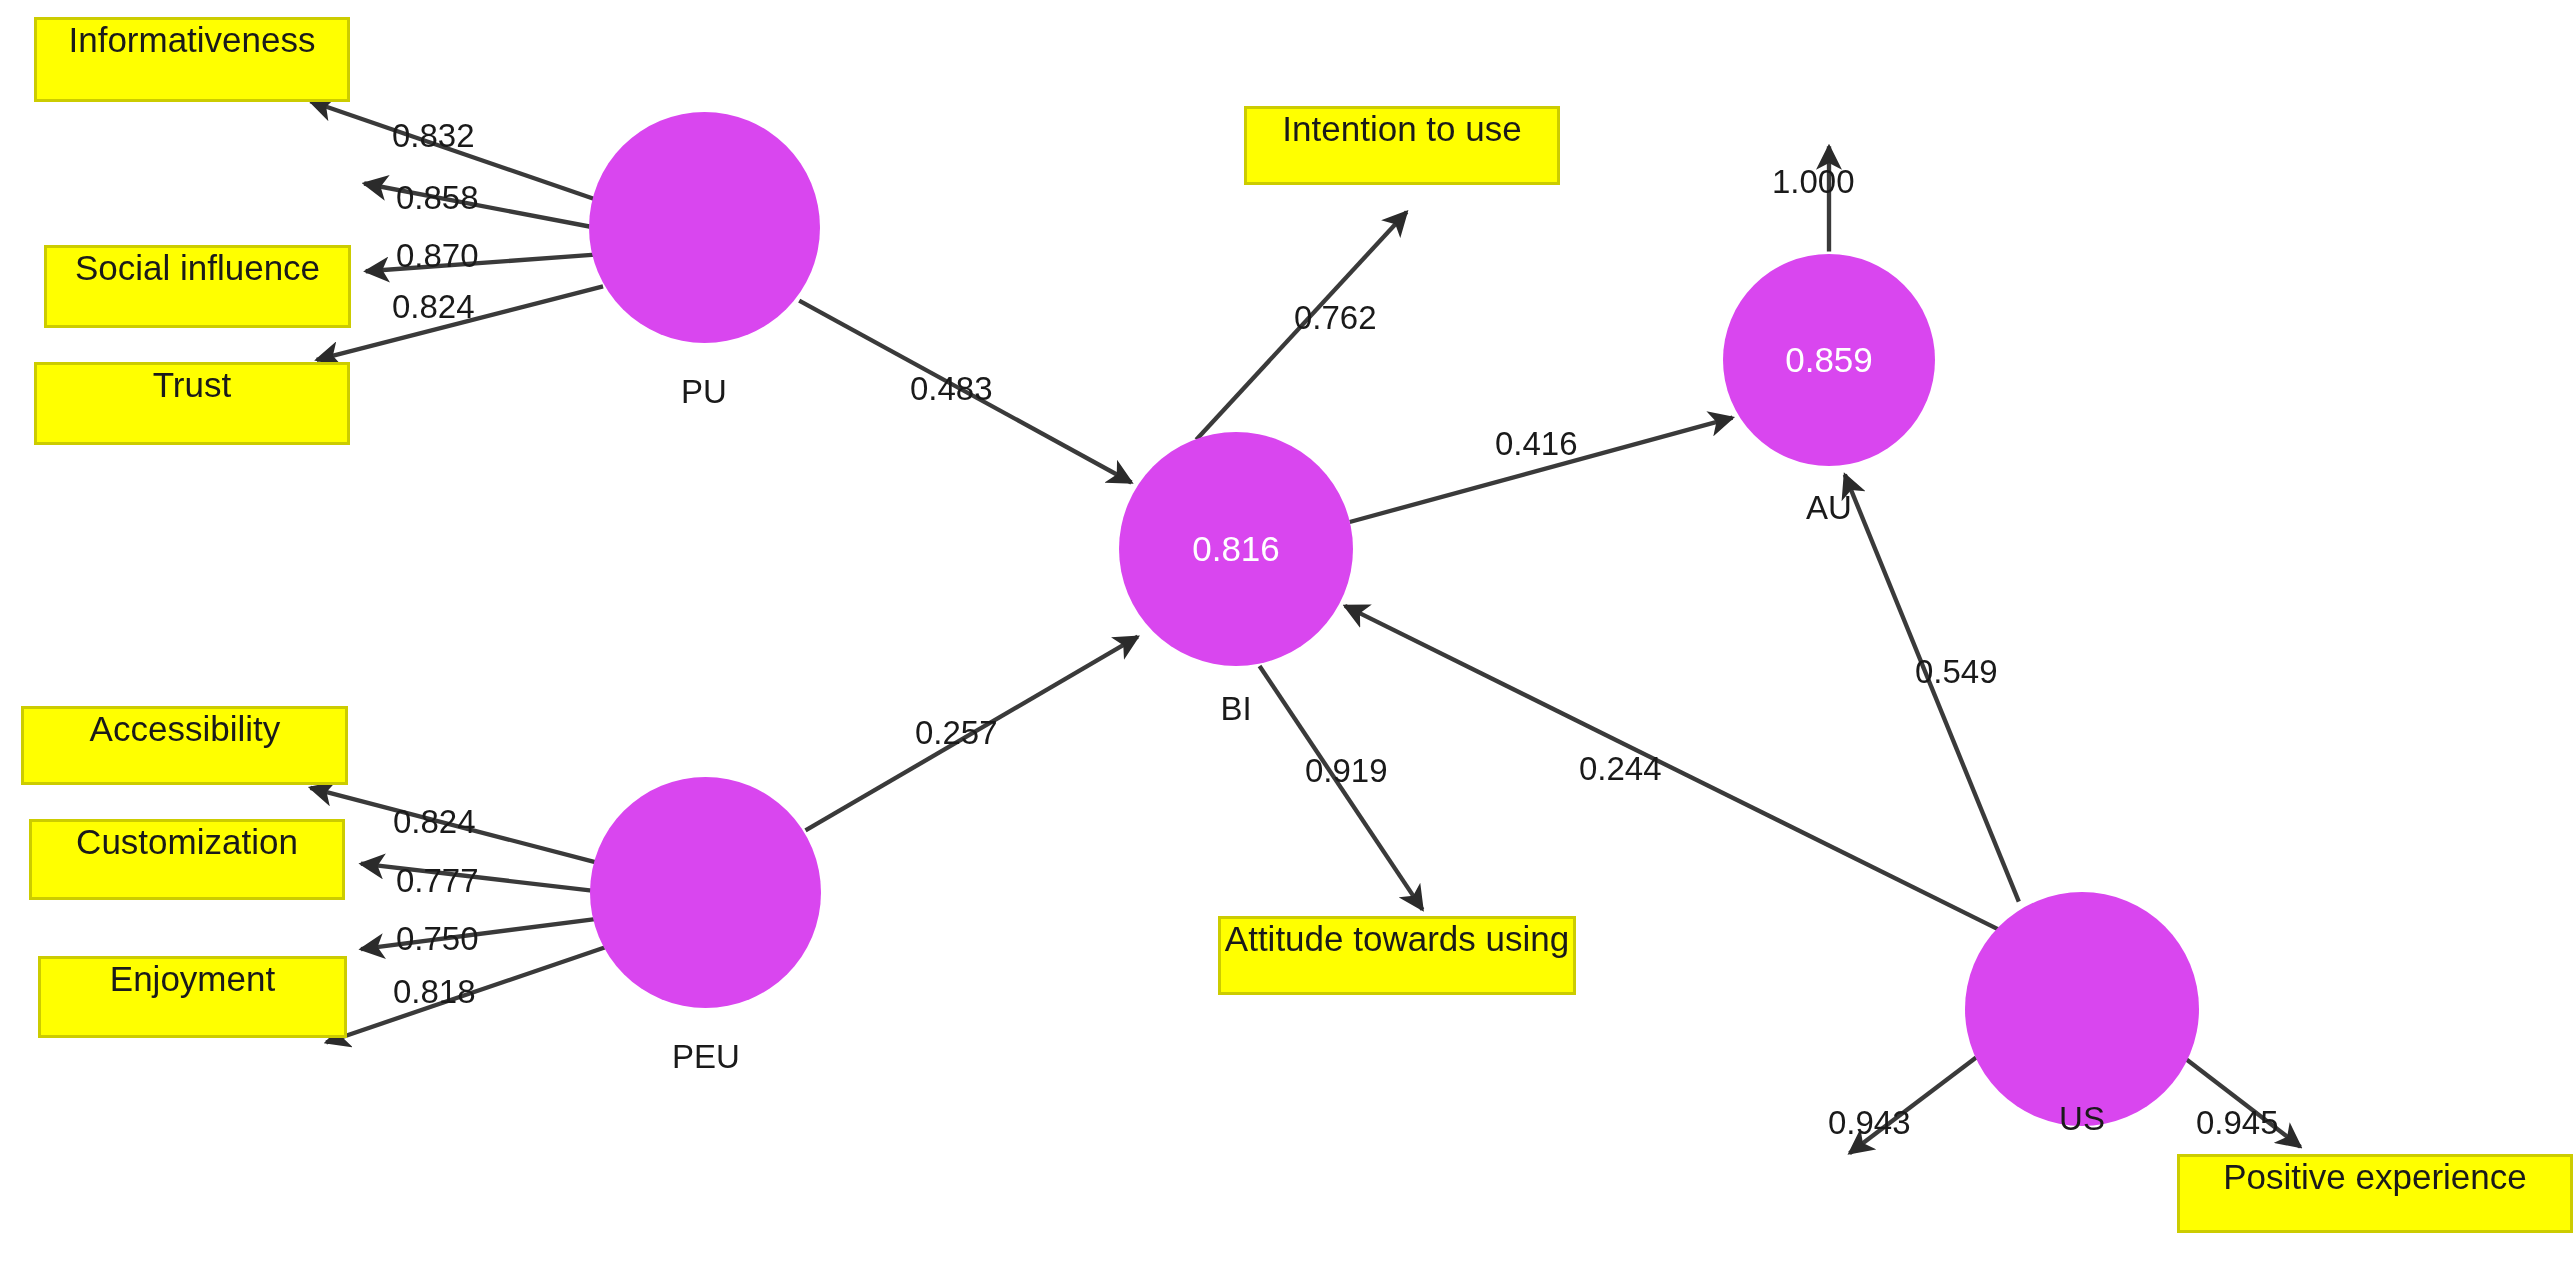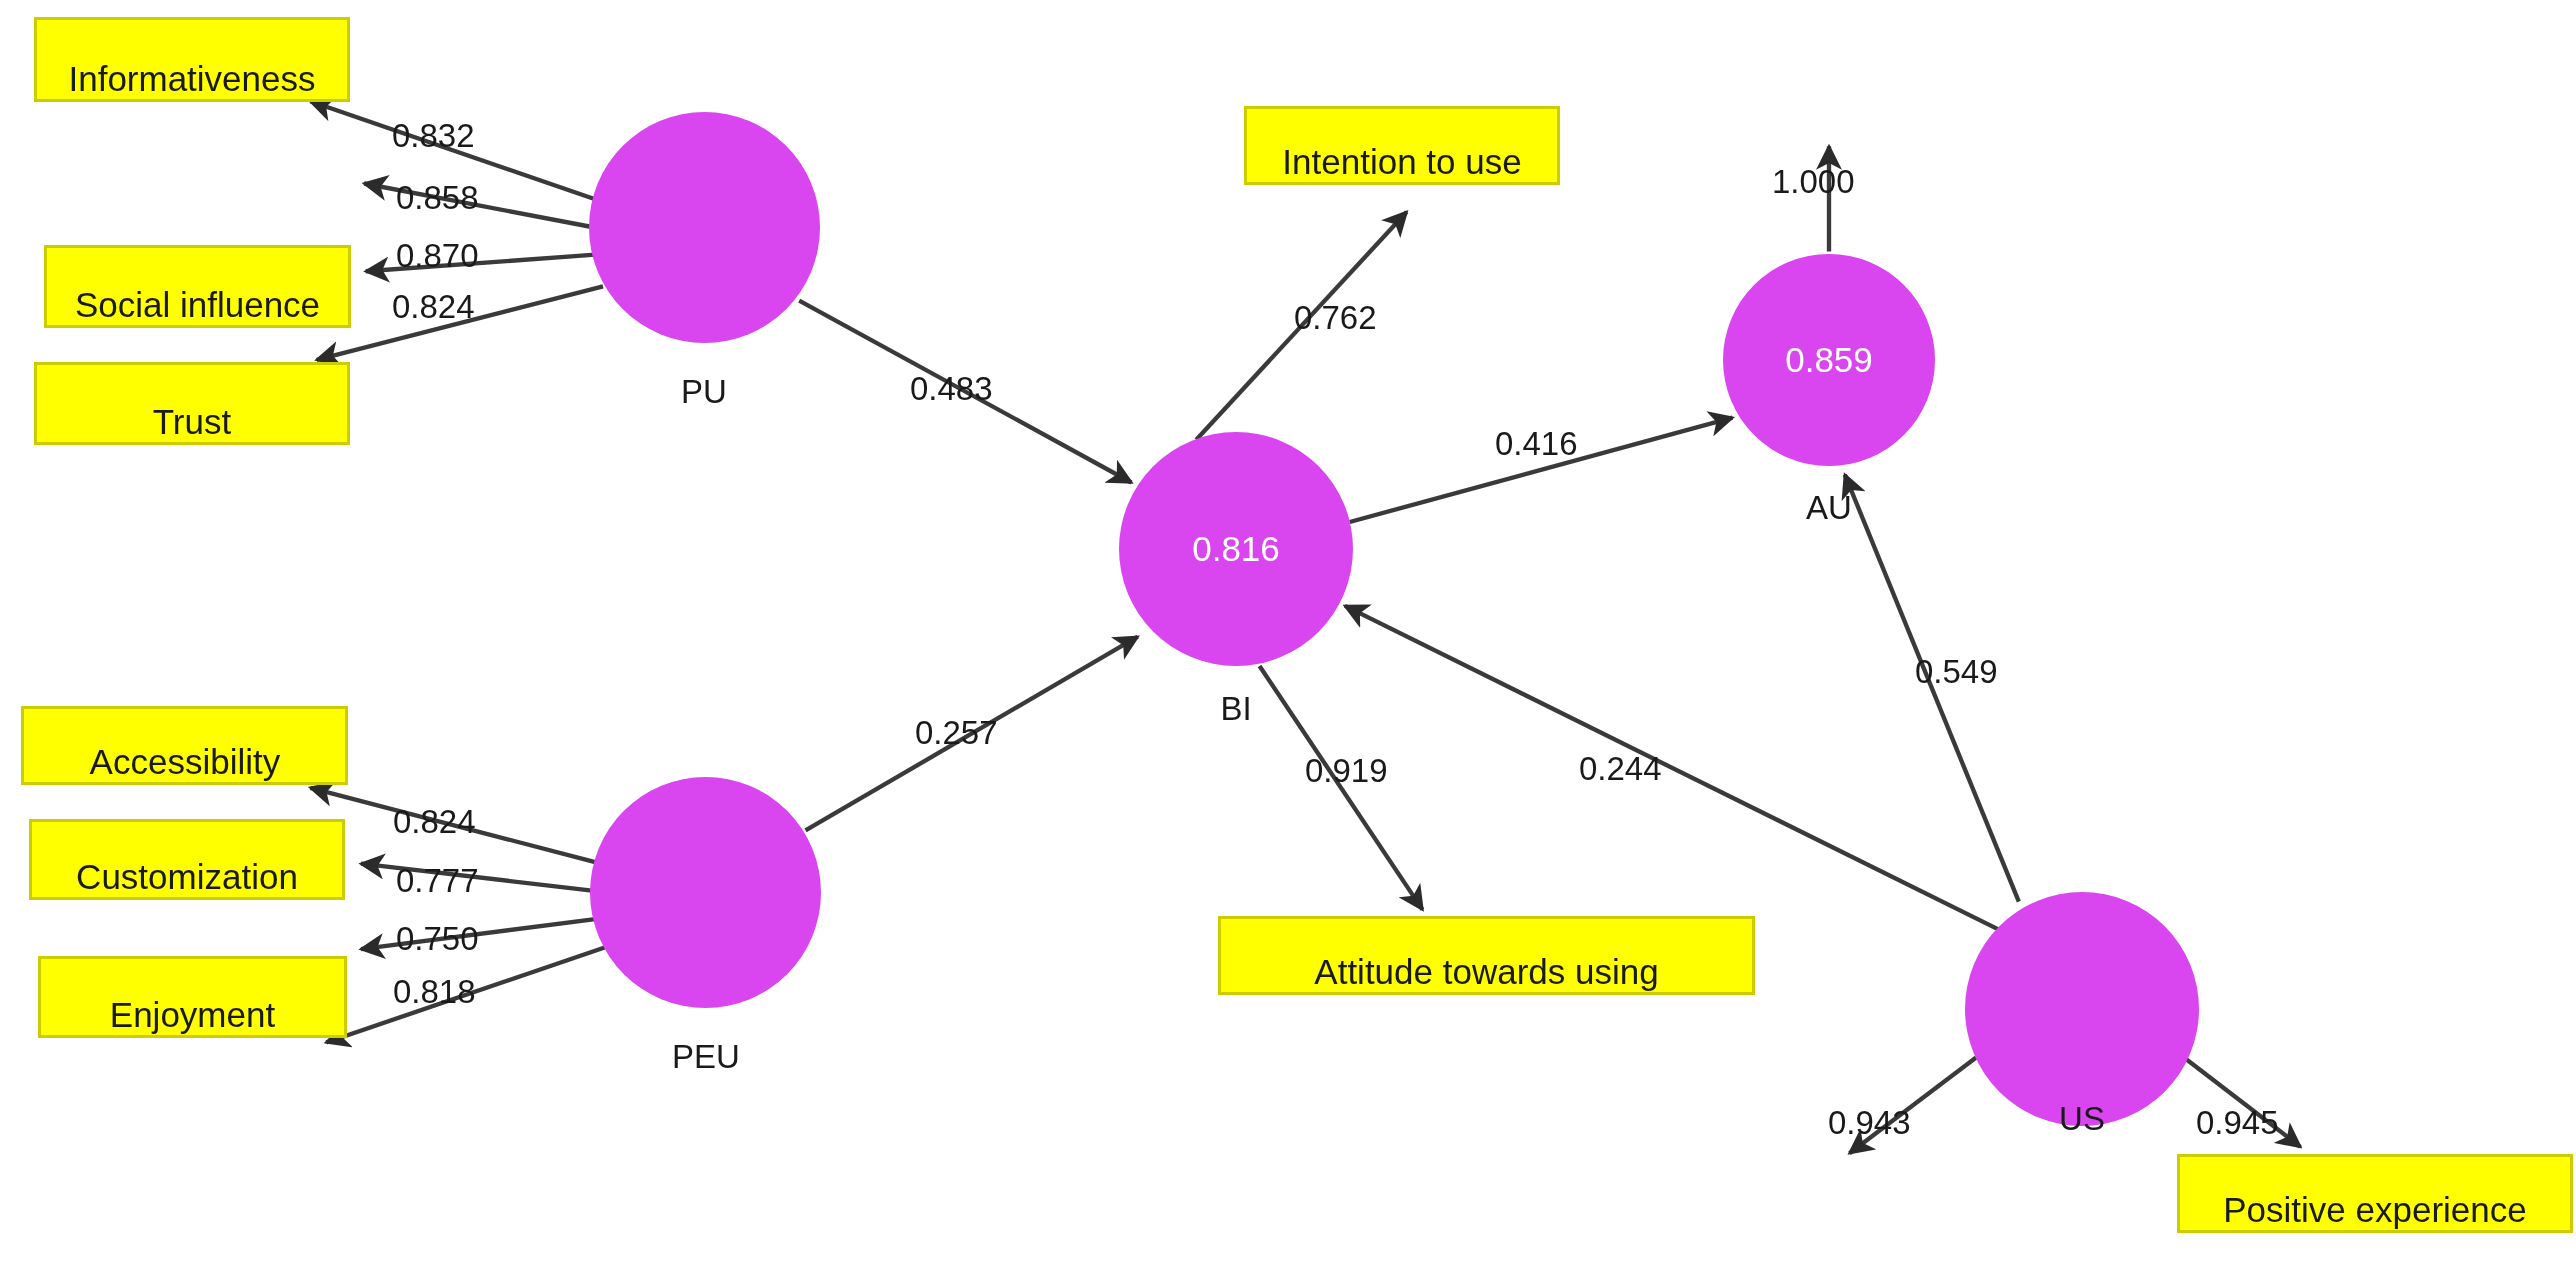--- a/index.html
+++ b/index.html
@@ -24,21 +24,21 @@
     width: 2576px;
     height: 1275px;
     pointer-events: none;
   }
   .indicator-box {
     position: absolute;
     background: #ffff00;
     border: 3.2px solid #cccc00;
     box-sizing: border-box;
     display: flex;
-    align-items: flex-end;
+    align-items: flex-start;
     justify-content: center;
     color: #1a1a1a;
     font-size: 35px;
     font-family: "Liberation Sans", sans-serif;
     letter-spacing: 0px;
     white-space: nowrap;
   }
   .construct {
     position: absolute;
     border-radius: 50%;
@@ -129,21 +129,21 @@
 
   <div class="indicator-box" style="left:38px; top:956px; width:309px; height:82px;">
     <span>Enjoyment</span>
   </div>
 
 
   <div class="indicator-box" style="left:1244px; top:106px; width:316px; height:79px;">
     <span>Intention to use</span>
   </div>
 
-  <div class="indicator-box" style="left:1218px; top:916px; width:537px; height:79px;">
+  <div class="indicator-box" style="left:1218px; top:916px; width:358px; height:79px;">
     <span>Attitude towards using</span>
   </div>
 
 
 
   <div class="indicator-box" style="left:2177px; top:1154px; width:396px; height:79px;">
     <span>Positive experience</span>
   </div>
 
   <div class="construct" style="left:589px; top:112px; width:231px; height:231px;"></div>

